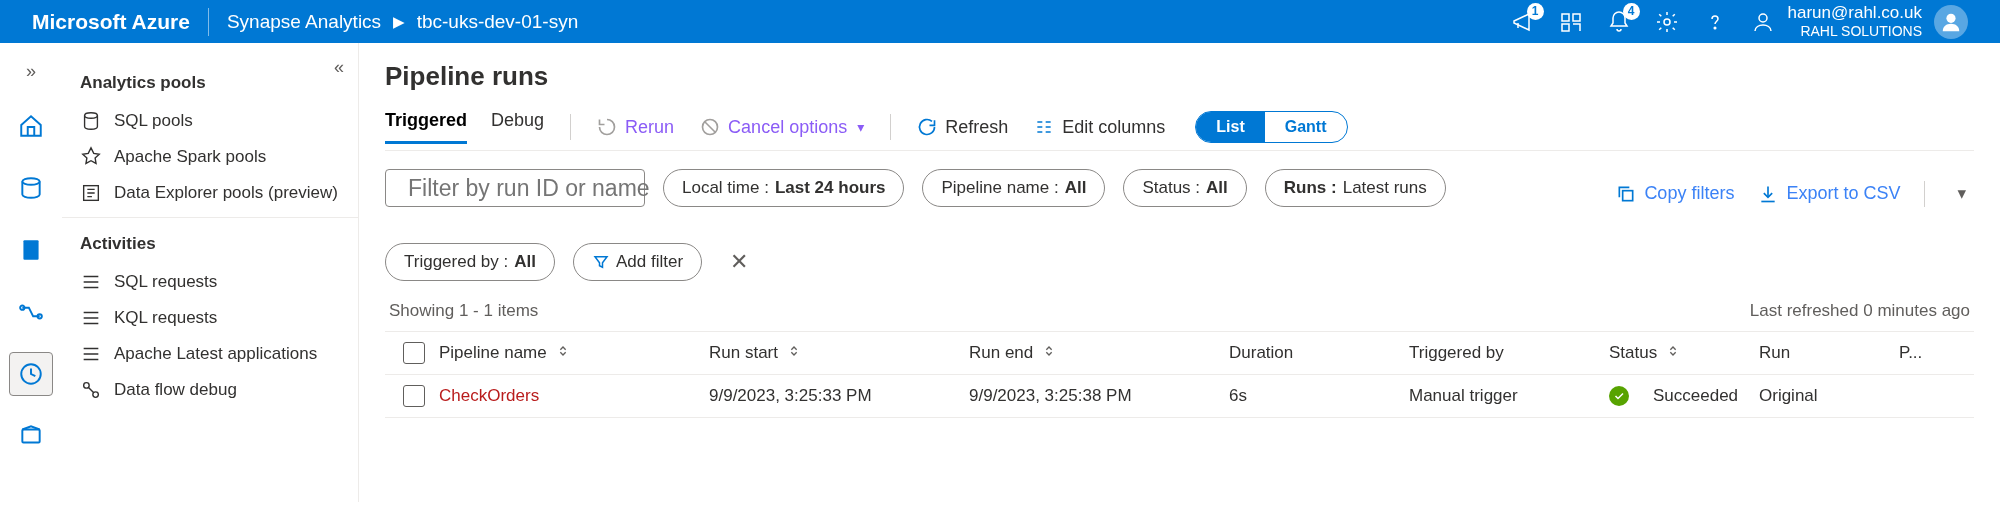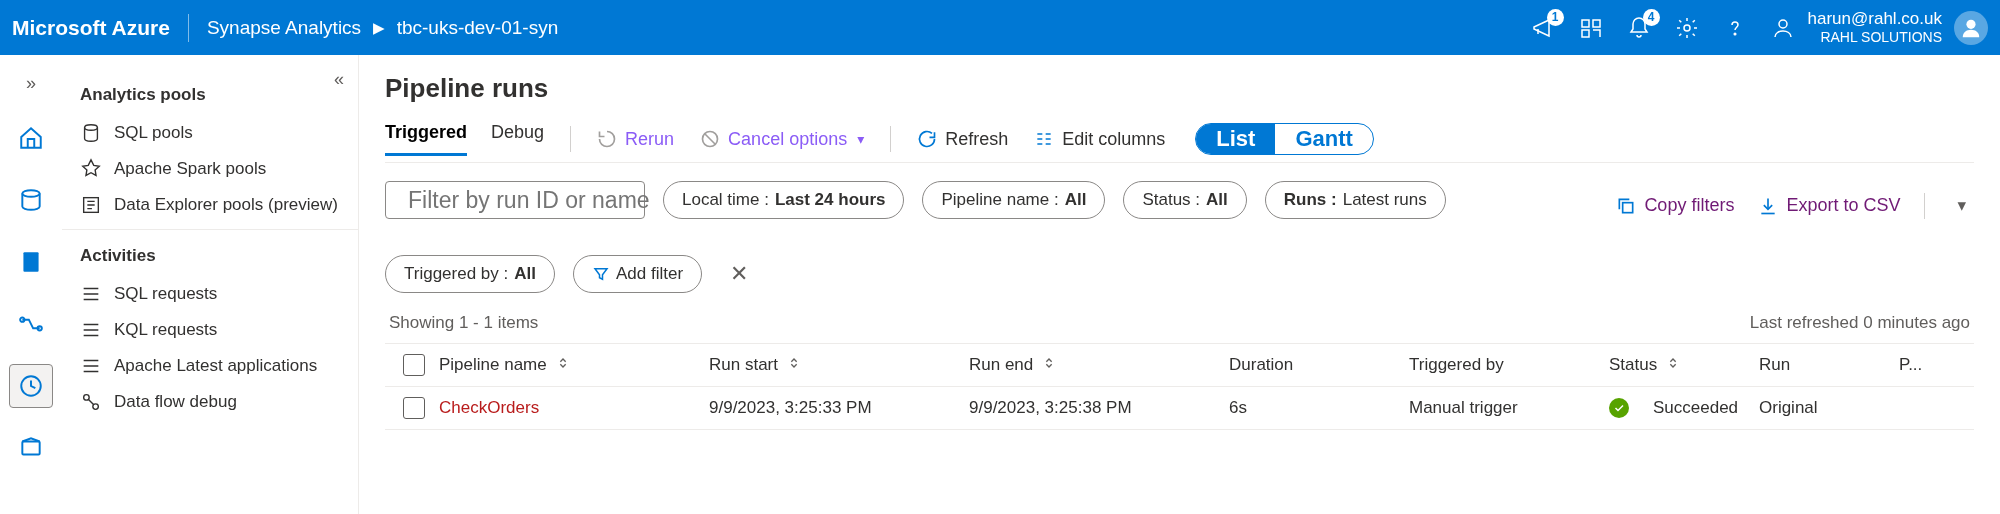--- a/index.html
+++ b/index.html
@@ -1,19 +1,19 @@
 <!DOCTYPE html>
 <html><head>
 <meta charset="utf-8">
 <style>
 * { margin:0; padding:0; box-sizing:border-box; font-family:"Segoe UI",Arial,sans-serif; }
 body { background:#fff; width:2000px; height:514px; overflow:hidden; font-size:17px; color:#323130; }
 
 
-.top-header { height:55px; background:#0078d4; color:#fff; display:flex; align-items:center; padding:0 12px; }
+.top-header { height:43px; background:#0078d4; color:#fff; display:flex; align-items:center; padding:0 32px; }
 .brand { font-size:21px; font-weight:600; }
 .vdiv { width:1px; height:28px; background:rgba(255,255,255,0.5); margin:0 18px; }
 .crumb-link { font-size:19px; color:#fff; }
 .chev-sep { margin:0 12px; font-size:15px; }
 .crumb-cur { font-size:19px; }
 .hdr-spacer { flex:1; }
 .hdr-icons { display:flex; align-items:center; gap:22px; }
 .hdr-icn { position:relative; width:26px; height:26px; display:flex; align-items:center; justify-content:center; cursor:pointer; }
 .hdr-icn svg { width:24px; height:24px; stroke:#fff; fill:none; stroke-width:1.5; }
 .badge { position:absolute; top:-6px; right:-8px; background:#fff; color:#0078d4; font-size:12px; font-weight:700; border-radius:50%; width:17px; height:17px; display:flex; align-items:center; justify-content:center; }
@@ -52,33 +52,33 @@
 .tab.active { font-weight:600; border-bottom:3px solid #0078d4; color:#000; }
 .tbar-sep { width:1px; height:26px; background:#d2d0ce; }
 .tbar-btn { display:flex; align-items:center; gap:8px; font-size:18px; cursor:pointer; color:#323130; }
 .tbar-btn.disabled { color:#8b5cf6; cursor:default; }
 .tbar-btn svg { width:20px; height:20px; }
 .tbar-btn.disabled svg { stroke:#a19f9d; }
 .tbar-btn:not(.disabled) svg { stroke:#0078d4; }
 .tbar-btn .chev { font-size:14px; margin-left:2px; }
 
 .view-toggle { display:flex; border:1px solid #0078d4; border-radius:18px; overflow:hidden; height:32px; margin-left:4px; }
-.view-opt { padding:0 20px; display:flex; align-items:center; font-size:22px; cursor:pointer; color:#0078d4; font-weight:600; }
+.view-opt { padding:0 20px; display:flex; align-items:center; font-size:16px; cursor:pointer; color:#0078d4; font-weight:600; }
 .view-opt.active { background:#0078d4; color:#fff; }
 
 .filters { display:flex; align-items:center; gap:18px; flex-wrap:wrap; margin-top:18px; position:relative; }
 .filter-input { display:flex; align-items:center; gap:10px; border:1px solid #8a8886; border-radius:4px; padding:6px 12px; width:260px; height:38px; cursor:text; }
 .filter-input svg { width:18px; height:18px; stroke:#0078d4; fill:none; stroke-width:2; }
 .filter-input input { border:none; outline:none; font-size:23px; color:#605e5c; flex:1; background:transparent; }
 .pill { display:flex; align-items:center; gap:6px; border:1px solid #8a8886; border-radius:20px; padding:6px 18px; font-size:17px; cursor:pointer; height:38px; white-space:nowrap; }
 .pill b { font-weight:700; }
 .pill svg { width:18px; height:18px; stroke:#0078d4; fill:none; stroke-width:2; }
 .clear-x { padding:6px 10px; cursor:pointer; color:#605e5c; font-size:22px; }
 .export-row { position:absolute; right:0; top:10px; display:flex; align-items:center; gap:24px; }
-.export-btn { display:flex; align-items:center; gap:8px; font-size:18px; color:#701a75; cursor:pointer; }
+.export-btn { display:flex; align-items:center; gap:8px; font-size:18px; color:#3b82f6; cursor:pointer; }
 .export-btn svg { width:20px; height:20px; stroke:#0078d4; fill:none; stroke-width:2; }
 .export-chev { color:#605e5c; cursor:pointer; padding:4px 8px; }
 .export-sep { width:1px; height:26px; background:#d2d0ce; }
 
 .result-meta { display:flex; justify-content:space-between; margin:20px 4px 10px; font-size:17px; color:#605e5c; }
 
 .table { width:100%; }
 .thead, .trow { display:flex; align-items:center; padding:10px 4px; }
 .thead { border-top:1px solid #edebe9; border-bottom:1px solid #edebe9; font-size:17px; color:#323130; }
 .trow { border-bottom:1px solid #edebe9; font-size:17px; }

